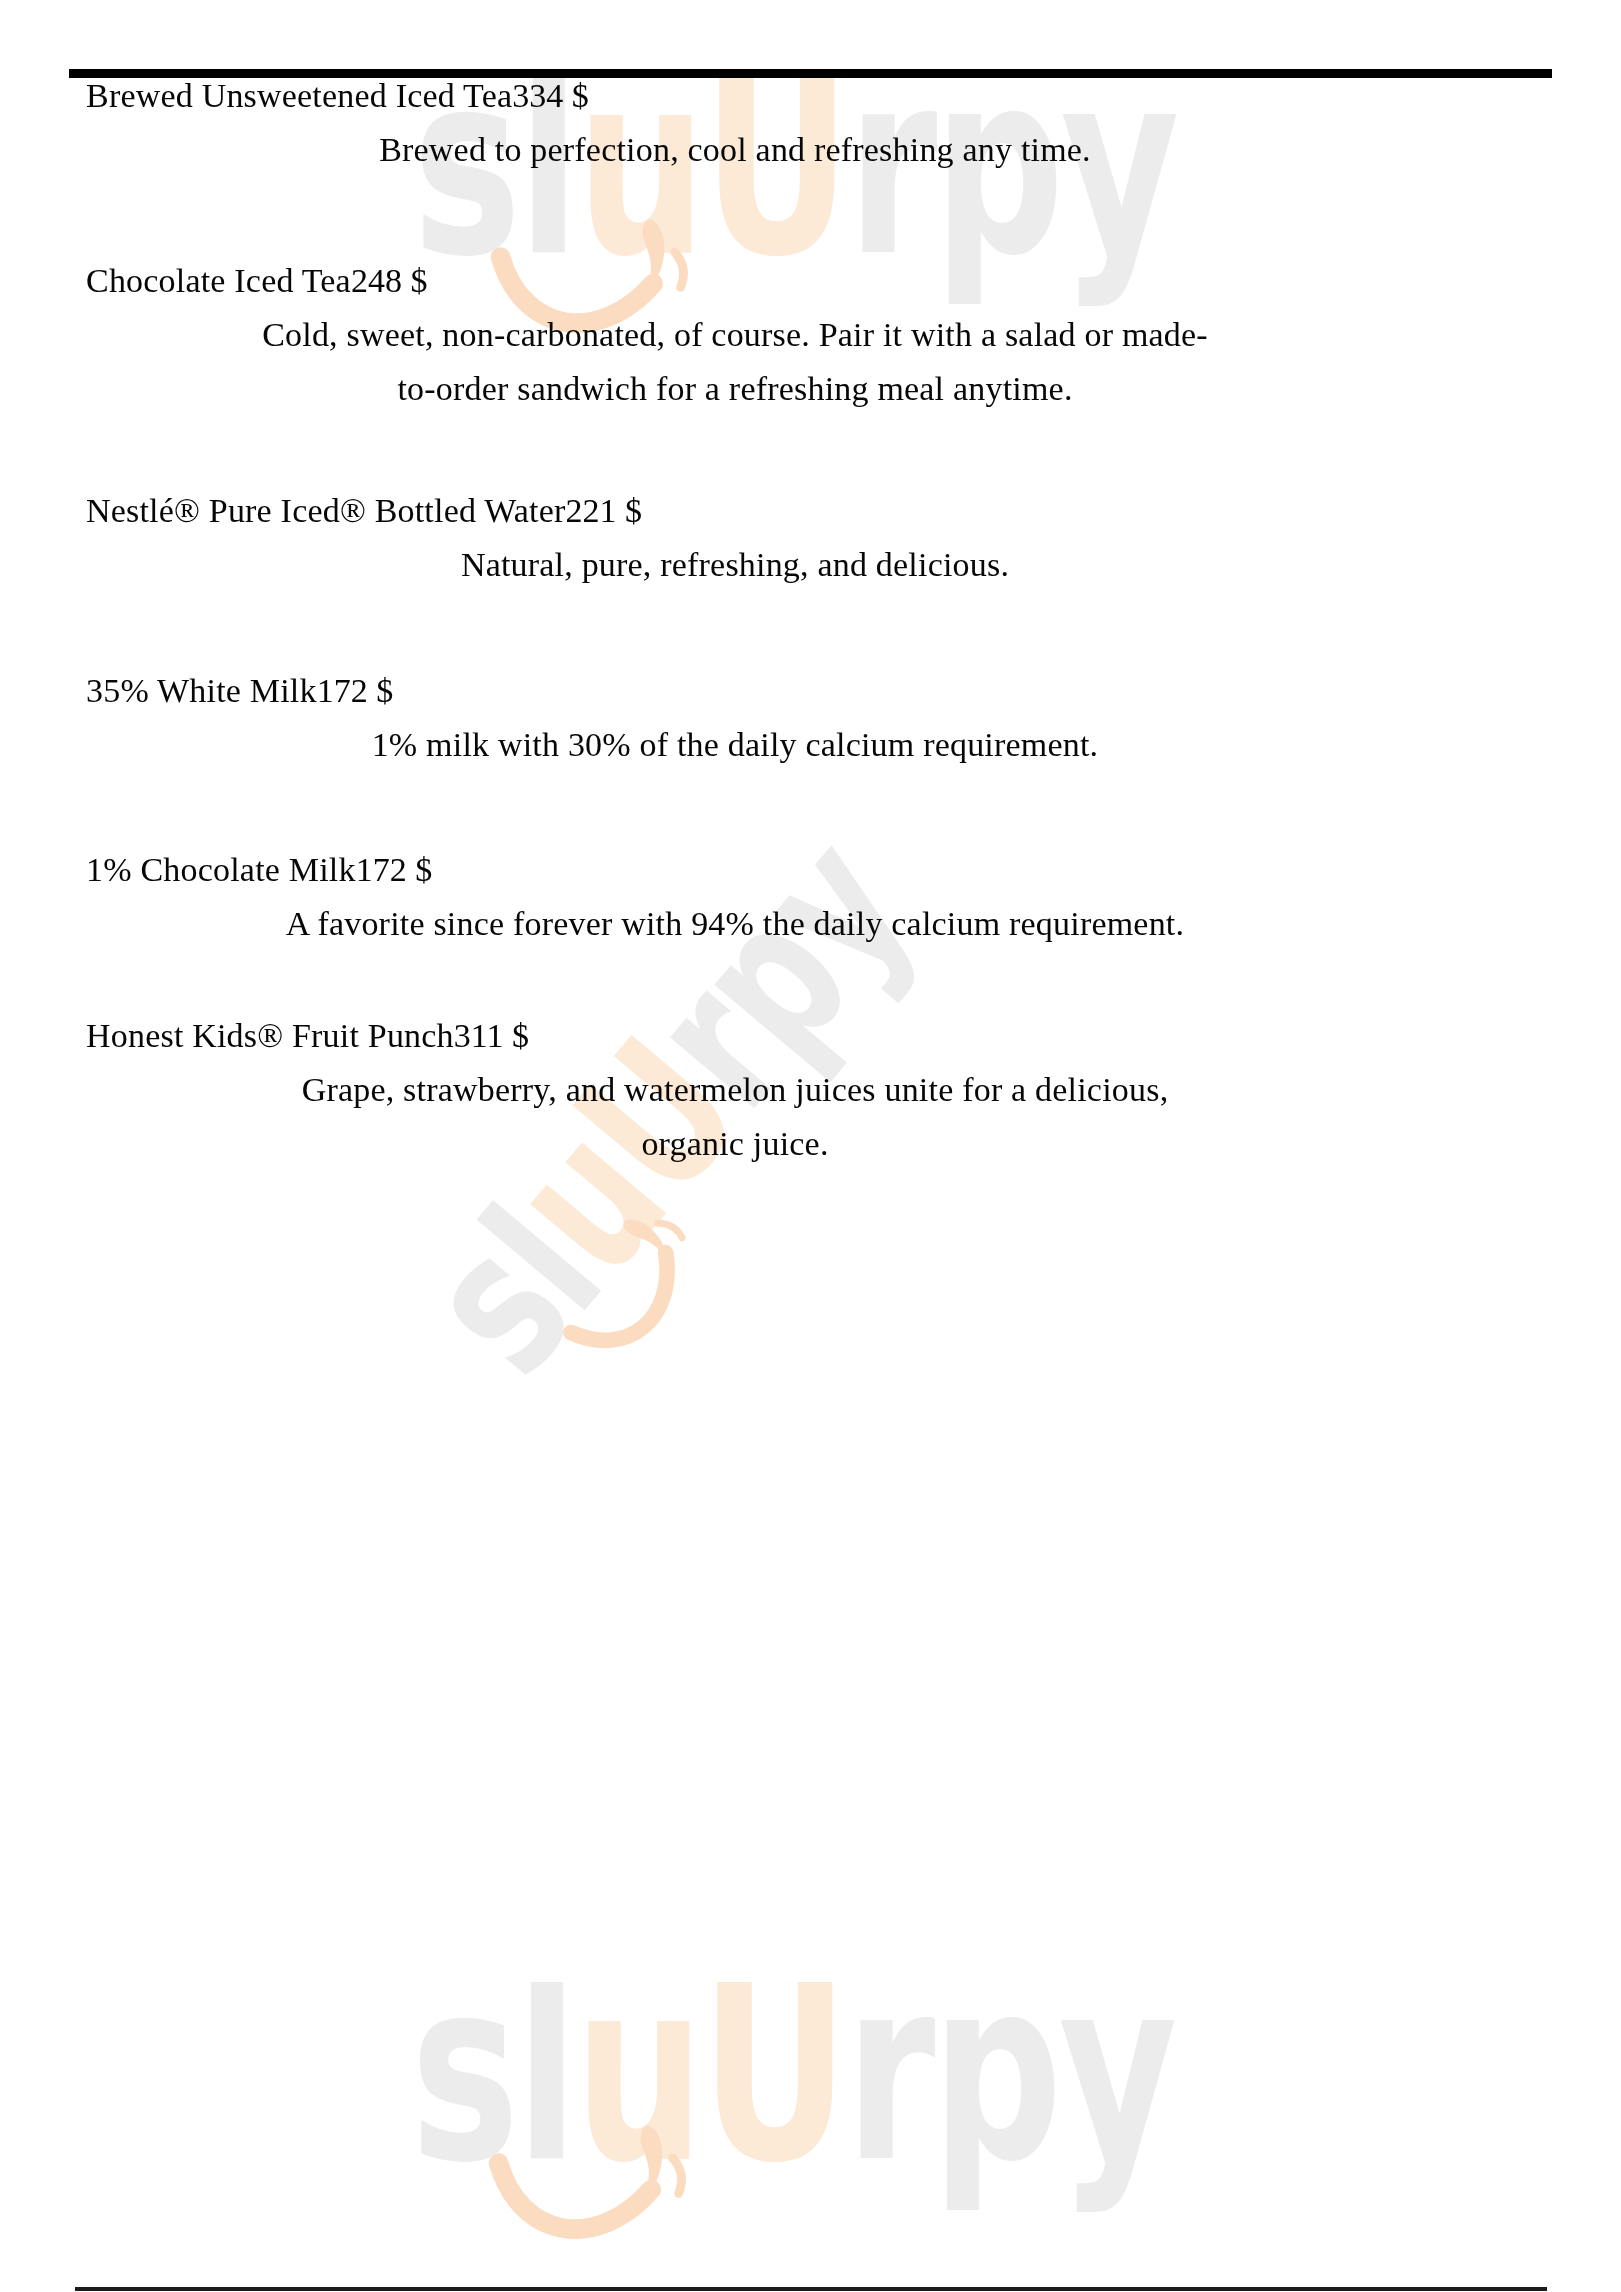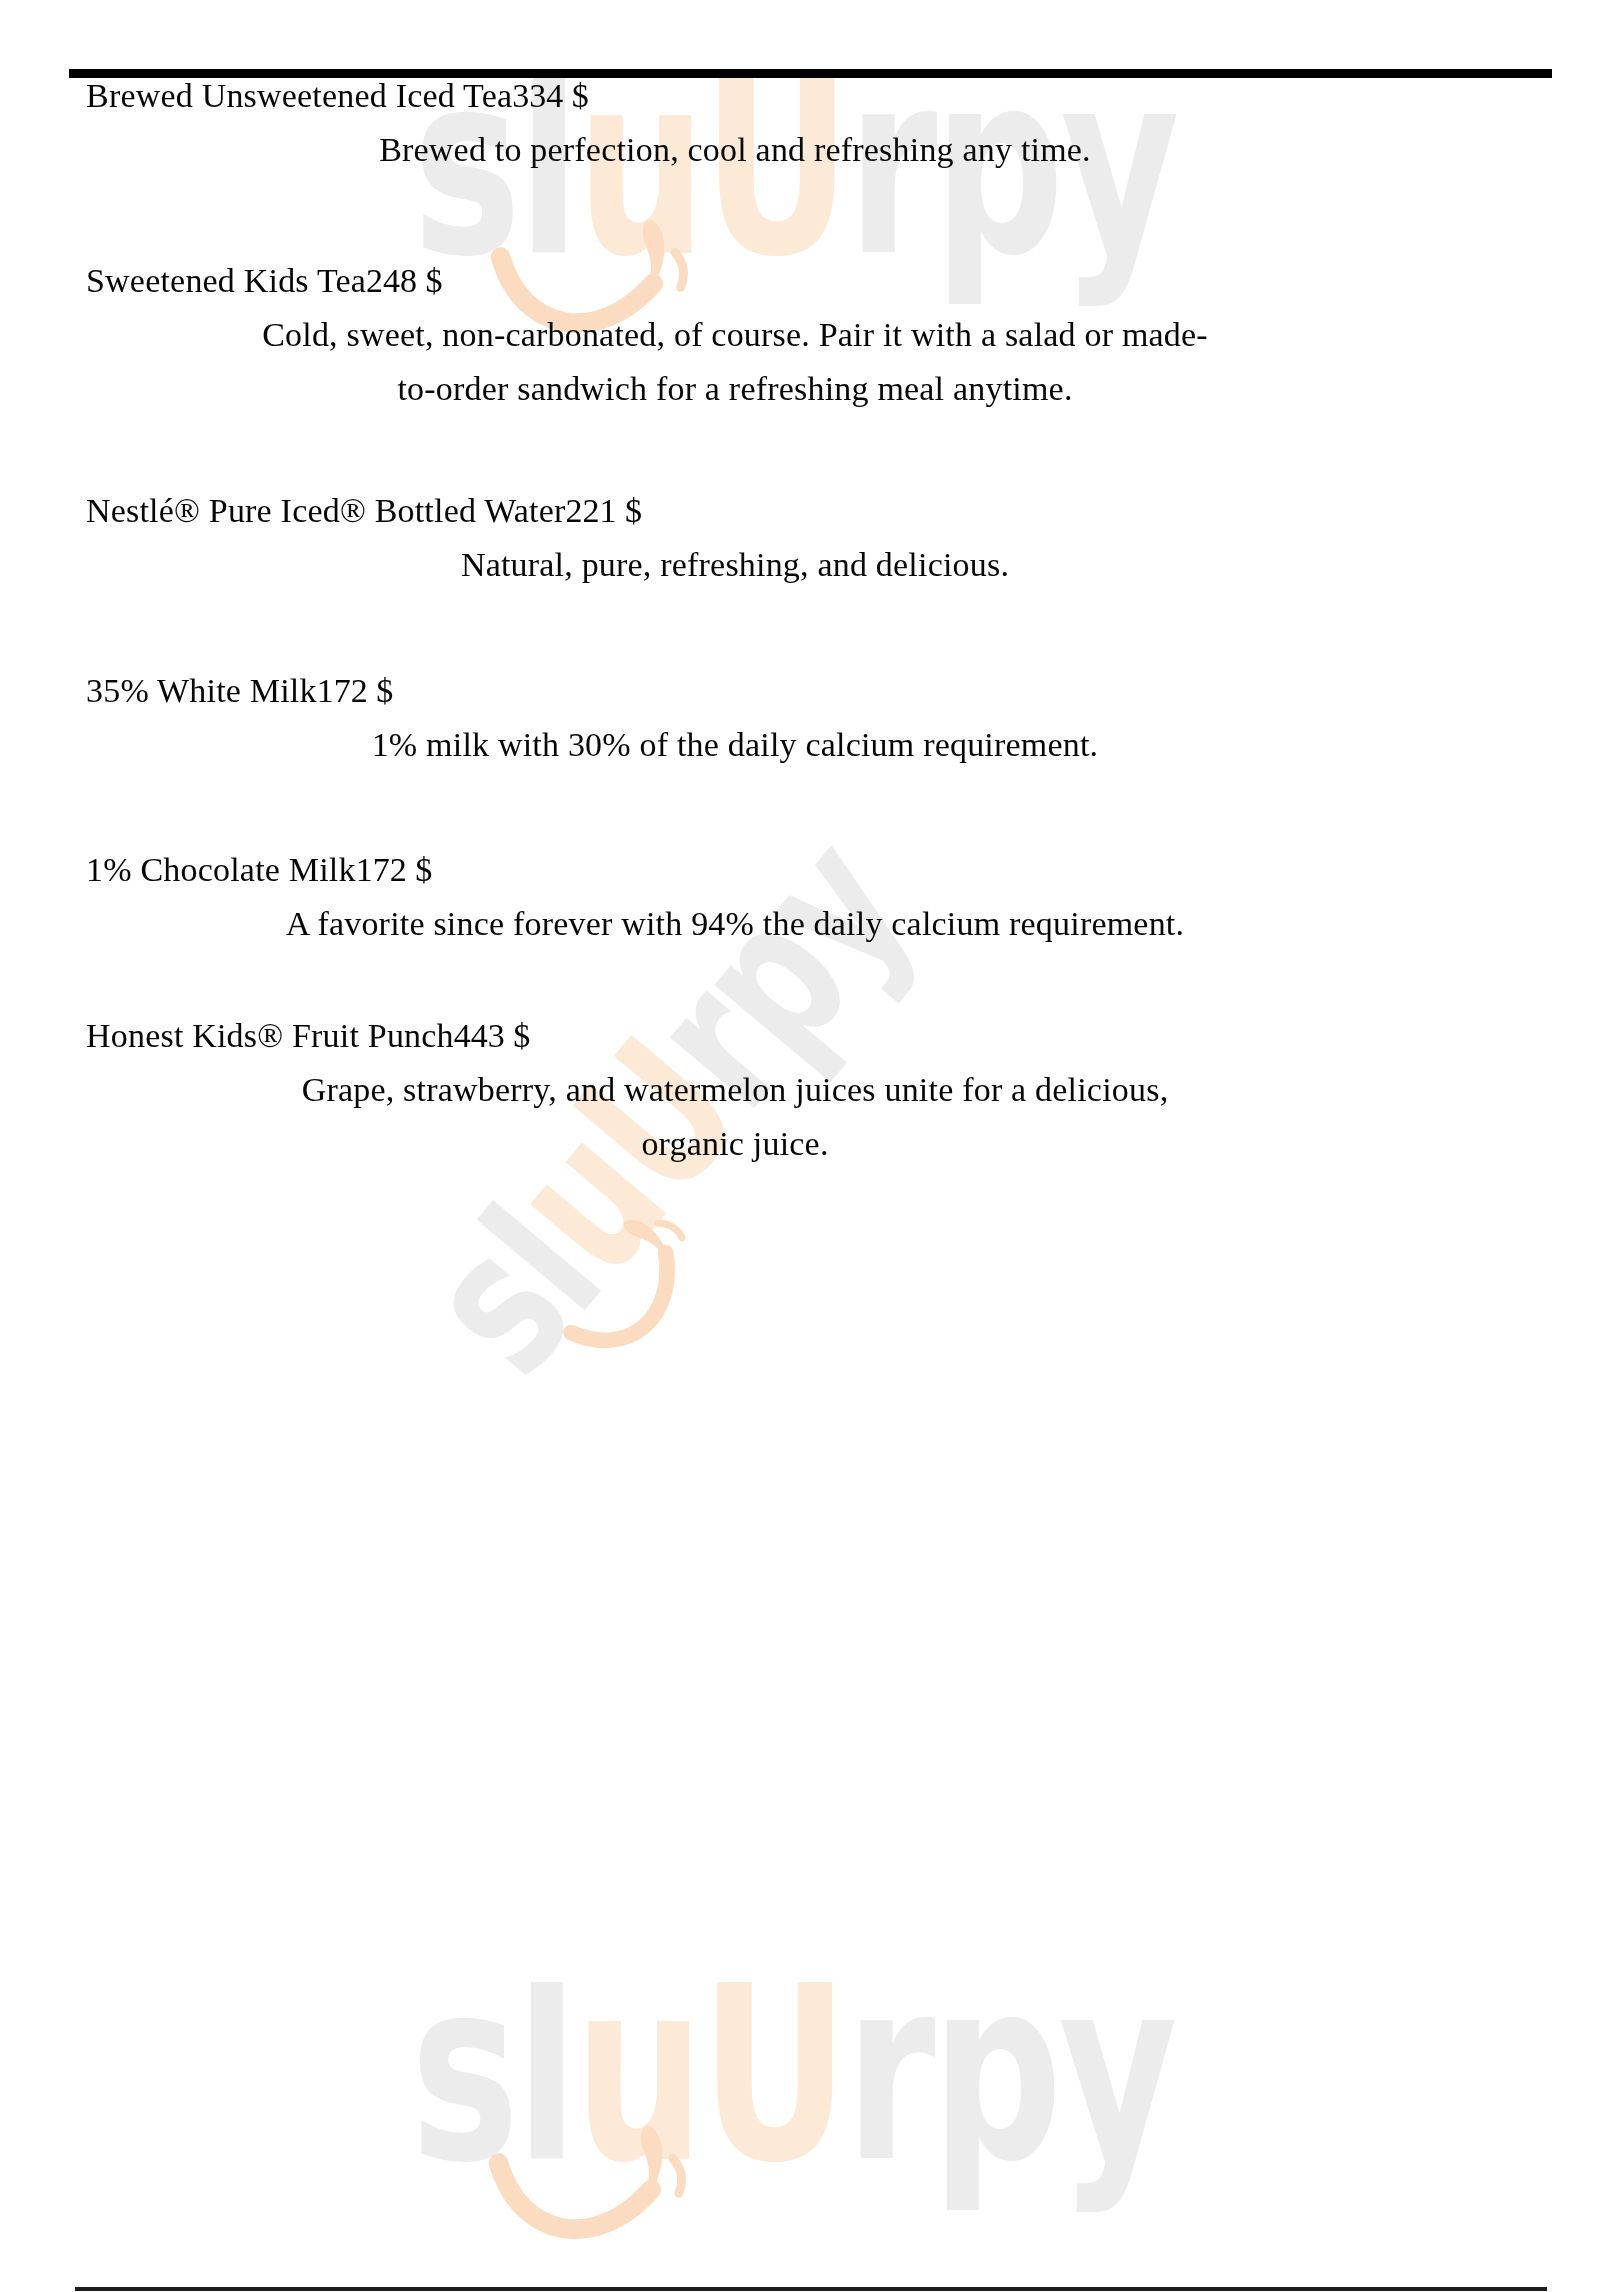--- a/index.html
+++ b/index.html
@@ -103,21 +103,21 @@
   <div class="menu-item" style="top:69px">
     <div class="item-head">
       <span class="item-name">Brewed Unsweetened Iced Tea</span>
       <span class="item-price">334 $</span>
     </div>
     <div class="item-desc">Brewed to perfection, cool and refreshing any time.</div>
   </div>
 
   <div class="menu-item" style="top:254px">
     <div class="item-head">
-      <span class="item-name">Sweetened Kids Tea</span>
+      <span class="item-name">Chocolate Iced Tea</span>
       <span class="item-price">248 $</span>
     </div>
     <div class="item-desc">Cold, sweet, non-carbonated, of course. Pair it with a salad or made-
 to-order sandwich for a refreshing meal anytime.</div>
   </div>
 
   <div class="menu-item" style="top:484px">
     <div class="item-head">
       <span class="item-name">Nestlé® Pure Iced® Bottled Water</span>
       <span class="item-price">221 $</span>
@@ -137,20 +137,20 @@
     <div class="item-head">
       <span class="item-name">1% Chocolate Milk</span>
       <span class="item-price">172 $</span>
     </div>
     <div class="item-desc">A favorite since forever with 94% the daily calcium requirement.</div>
   </div>
 
   <div class="menu-item" style="top:1009px">
     <div class="item-head">
       <span class="item-name">Honest Kids® Fruit Punch</span>
-      <span class="item-price">443 $</span>
+      <span class="item-price">311 $</span>
     </div>
     <div class="item-desc">Grape, strawberry, and watermelon juices unite for a delicious,
 organic juice.</div>
   </div>
 
 </div>
 
 
 </body></html>

